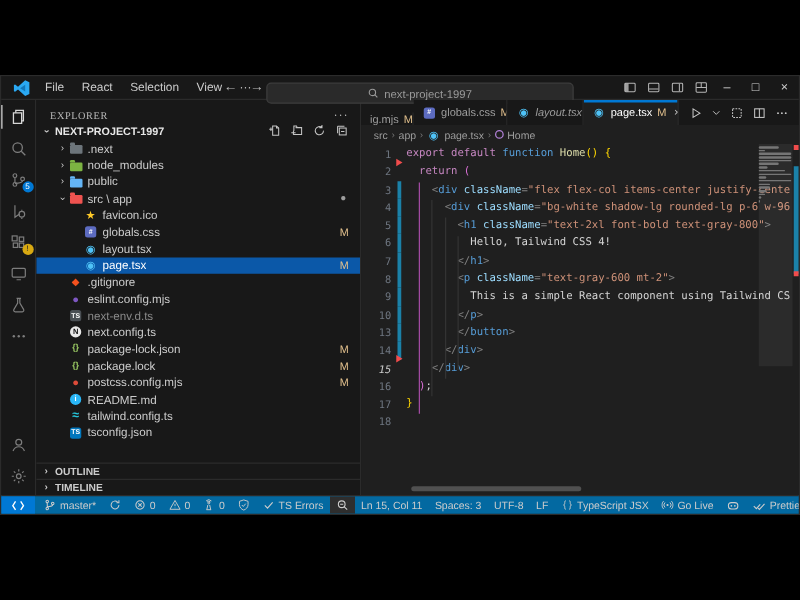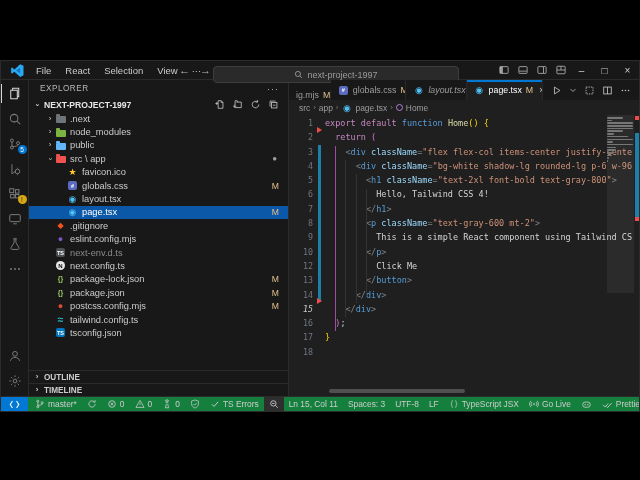--- a/index.html
+++ b/index.html
@@ -33,22 +33,22 @@
            color:#7d7d7d;position:relative;}
   .ab-item.active{color:#d7d7d7;}
   .ab-item.active::before{content:"";position:absolute;left:0;top:3px;bottom:3px;width:1.5px;background:#d7d7d7;}
   .ab-badge{position:absolute;right:2px;bottom:2px;min-width:9px;height:9px;border-radius:5px;
             background:#0078d4;color:#fff;font-size:6.5px;line-height:9px;text-align:center;padding:0 1px;}
   .ab-badge.warn{background:#d8a912;color:#222;}
   .ab-bottom{margin-top:auto;}
 
   .sidebar{width:260px;flex:none;background:#181818;border-right:1px solid #2b2b2b;
            display:flex;flex-direction:column;color:#cccccc;overflow:hidden;}
-  .sb-header{height:17px;flex:none;display:flex;align-items:center;padding:0 9px 0 11px;
-             color:#b8b8b8;font-size:8.2px;letter-spacing:.5px;}
+  .sb-header{height:17px;flex:none;display:flex;align-items:flex-end;padding:0 9px 0 11px;
+             color:#b8b8b8;font-size:8.2px;letter-spacing:.5px;font-family:Liberation Serif, serif;}
   .sb-header .more{margin-left:auto;color:#bbbbbb;font-size:9px;letter-spacing:1px;}
   .sb-project{height:15px;flex:none;display:flex;align-items:center;font-weight:bold;
               font-size:8.6px;color:#e7e7e7;padding-left:3px;gap:2px;}
   .proj-actions{margin-left:auto;display:flex;gap:7px;padding-right:9px;color:#c5c5c5;}
   .tree{flex:none;}
   .row{height:13.4px;display:flex;align-items:center;font-size:9.3px;position:relative;cursor:default;}
   .row.selected{background:#0b58a8;color:#ffffff;}
   .chev{width:10px;flex:none;text-align:center;color:#cccccc;font-size:8px;line-height:10px;}
   .chev.down{transform:rotate(90deg);}
   .row .label{margin-left:4px;white-space:nowrap;}
@@ -98,21 +98,21 @@
   .guide{position:absolute;width:1px;background:#333333;}
   .guide.pink{background:#a14aa1;}
   .minimap{position:absolute;top:2px;right:5px;width:27px;bottom:0;}
   .mm-bar{height:1.6px;margin-bottom:1.1px;background:#6f6f6f;border-radius:1px;}
   .mm-slider{position:absolute;top:0;right:5px;width:27px;height:178px;background:rgba(255,255,255,.055);}
   .ruler{position:absolute;top:0;right:0;width:5px;bottom:0;}
   .ruler div{position:absolute;left:1px;right:0;}
   .hscroll{position:absolute;left:40px;bottom:3px;width:136px;height:4px;background:#505050;border-radius:2px;}
 
   
-  .statusbar{height:15px;flex:none;background:#15803d;border-top:1px solid #2b2b2b;
+  .statusbar{height:15px;flex:none;background:#0369a1;border-top:1px solid #2b2b2b;
              display:flex;font-size:8.4px;color:#cccccc;overflow:hidden;}
   .st-item{display:flex;align-items:center;gap:3px;padding:0 5px;height:100%;white-space:nowrap;}
   .st-item.remote{background:#0078d4;color:#ffffff;font-weight:bold;padding:0 8px;margin-right:2px;}
   .st-item.boxed{background:#2e2e2e;}
   .st-right{margin-left:auto;display:flex;height:100%;align-items:center;}
   .icon{display:inline-flex;align-items:center;justify-content:center;}
   .icon svg{display:block;}
 </style>
 </head>
 <body>
@@ -399,29 +399,37 @@
               <span style="width: 16px; flex: 0 0 auto;"></span>
               <span class="chev"></span>
               <span class="fi" style="color: rgb(156, 204, 101); font-size: 7px; font-weight: bold;">{}</span>
               <span class="label">package-lock.json</span>
               <span class="badge-m">M</span>
             </div>
             <div class="row">
               <span style="width: 16px; flex: 0 0 auto;"></span>
               <span class="chev"></span>
               <span class="fi" style="color: rgb(156, 204, 101); font-size: 7px; font-weight: bold;">{}</span>
-              <span class="label">package.json</span>
+              <span class="label">package.lock</span>
               <span class="badge-m">M</span>
             </div>
             <div class="row">
               <span style="width: 16px; flex: 0 0 auto;"></span>
               <span class="chev"></span>
               <span class="fi" style="color: rgb(221, 75, 57); font-size: 9px;">●</span>
               <span class="label">postcss.config.mjs</span>
               <span class="badge-m">M</span>
+            </div>
+            <div class="row">
+              <span style="width: 16px; flex: 0 0 auto;"></span>
+              <span class="chev"></span>
+              <span class="fi">
+                <span class="fcirc" style="background: rgb(41, 182, 246); color: rgb(255, 255, 255);">i</span>
+              </span>
+              <span class="label">README.md</span>
             </div>
             <div class="row">
               <span style="width: 16px; flex: 0 0 auto;"></span>
               <span class="chev"></span>
               <span class="fi" style="color: rgb(38, 198, 218); font-size: 10px; font-weight: bold;">≈</span>
               <span class="label">tailwind.config.ts</span>
             </div>
             <div class="row">
               <span style="width: 16px; flex: 0 0 auto;"></span>
               <span class="chev"></span>
@@ -520,21 +528,20 @@
             <div class="code-line"><span class="ln">1</span><span class="gut"></span><span class="ltxt"><span class="tk-k">export</span><span class="tk-w"> </span><span class="tk-k">default</span><span class="tk-w"> </span><span class="tk-b">function</span><span class="tk-w"> </span><span class="tk-f">Home</span><span class="tk-g1">()</span><span class="tk-w"> </span><span class="tk-g1">{</span></span></div>
             <div class="code-line"><span class="ln">2</span><span class="gut"><span class="del"></span></span><span class="ltxt"><span class="tk-w">  </span><span class="tk-k">return</span><span class="tk-w"> </span><span class="tk-g2">(</span></span></div>
             <div class="code-line"><span class="ln">3</span><span class="gut"><span class="mod"></span></span><span class="ltxt"><span class="tk-w">    </span><span class="tk-p">&lt;</span><span class="tk-b">div</span><span class="tk-w"> </span><span class="tk-a">className</span><span class="tk-p">=</span><span class="tk-s">"flex flex-col items-center justify-cente</span></span></div>
             <div class="code-line"><span class="ln">4</span><span class="gut"><span class="mod"></span></span><span class="ltxt"><span class="tk-w">      </span><span class="tk-p">&lt;</span><span class="tk-b">div</span><span class="tk-w"> </span><span class="tk-a">className</span><span class="tk-p">=</span><span class="tk-s">"bg-white shadow-lg rounded-lg p-6 w-96</span></span></div>
             <div class="code-line"><span class="ln">5</span><span class="gut"><span class="mod"></span></span><span class="ltxt"><span class="tk-w">        </span><span class="tk-p">&lt;</span><span class="tk-b">h1</span><span class="tk-w"> </span><span class="tk-a">className</span><span class="tk-p">=</span><span class="tk-s">"text-2xl font-bold text-gray-800"</span><span class="tk-p">&gt;</span></span></div>
             <div class="code-line"><span class="ln">6</span><span class="gut"><span class="mod"></span></span><span class="ltxt"><span class="tk-w">          </span><span class="tk-w">Hello, Tailwind CSS 4!</span></span></div>
             <div class="code-line"><span class="ln">7</span><span class="gut"><span class="mod"></span></span><span class="ltxt"><span class="tk-w">        </span><span class="tk-p">&lt;/</span><span class="tk-b">h1</span><span class="tk-p">&gt;</span></span></div>
             <div class="code-line"><span class="ln">8</span><span class="gut"><span class="mod"></span></span><span class="ltxt"><span class="tk-w">        </span><span class="tk-p">&lt;</span><span class="tk-b">p</span><span class="tk-w"> </span><span class="tk-a">className</span><span class="tk-p">=</span><span class="tk-s">"text-gray-600 mt-2"</span><span class="tk-p">&gt;</span></span></div>
             <div class="code-line"><span class="ln">9</span><span class="gut"><span class="mod"></span></span><span class="ltxt"><span class="tk-w">          </span><span class="tk-w">This is a simple React component using Tailwind CS</span></span></div>
             <div class="code-line"><span class="ln">10</span><span class="gut"><span class="mod"></span></span><span class="ltxt"><span class="tk-w">        </span><span class="tk-p">&lt;/</span><span class="tk-b">p</span><span class="tk-p">&gt;</span></span></div>
-            <div class="code-line"><span class="ln">12</span><span class="gut"><span class="mod"></span></span><span class="ltxt"><span class="tk-w">          </span><span class="tk-w">Click Me</span></span></div>
             <div class="code-line"><span class="ln">13</span><span class="gut"><span class="mod"></span></span><span class="ltxt"><span class="tk-w">        </span><span class="tk-p">&lt;/</span><span class="tk-b">button</span><span class="tk-p">&gt;</span></span></div>
             <div class="code-line"><span class="ln">14</span><span class="gut"><span class="mod"></span></span><span class="ltxt"><span class="tk-w">      </span><span class="tk-p">&lt;/</span><span class="tk-b">div</span><span class="tk-p">&gt;</span></span></div>
             <div class="code-line"><span class="ln cur">15</span><span class="gut"><span class="del"></span></span><span class="ltxt"><span class="tk-w">    </span><span class="tk-p">&lt;/</span><span class="tk-b">div</span><span class="tk-p">&gt;</span></span></div>
             <div class="code-line"><span class="ln">16</span><span class="gut"></span><span class="ltxt"><span class="tk-w">  </span><span class="tk-g2">)</span><span class="tk-w">;</span></span></div>
             <div class="code-line"><span class="ln">17</span><span class="gut"></span><span class="ltxt"><span class="tk-g1">}</span></span></div>
             <div class="code-line"><span class="ln">18</span><span class="gut"></span><span class="ltxt"></span></div>
             <div class="guide pink" style="left: 46.24px; top: 30.6px; height: 185.9px;"></div>
             <div class="guide" style="left: 56.48px; top: 44.9px; height: 157.3px;"></div>
             <div class="guide" style="left: 66.72px; top: 59.2px; height: 128.7px;"></div>
             <div class="guide" style="left: 76.96px; top: 73.5px; height: 107.25px;"></div>

